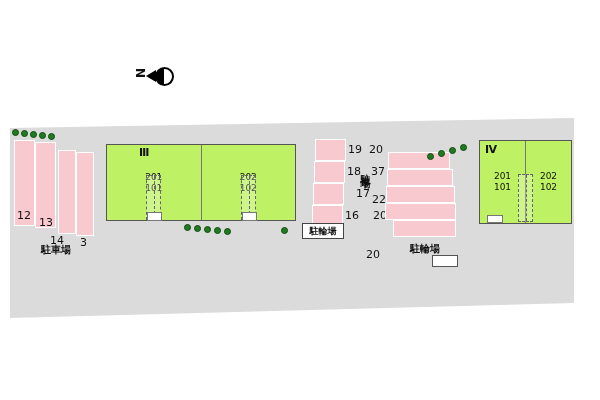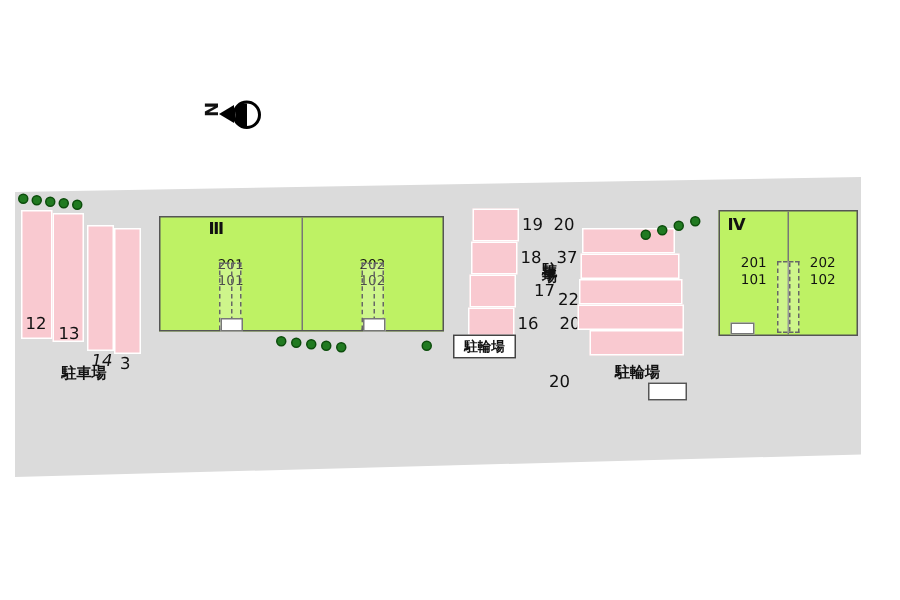--- a/index.html
+++ b/index.html
@@ -55,21 +55,21 @@
   <div class="abs dot" style="left:30px;top:131px;"></div>
   <div class="abs dot" style="left:39px;top:132px;"></div>
   <div class="abs dot" style="left:48px;top:133px;"></div>
 
   <div class="abs stall" style="left:14px;top:140px;width:21px;height:86px;"></div>
   <div class="abs stall" style="left:35px;top:142px;width:21px;height:86px;"></div>
   <div class="abs stall" style="left:58px;top:150px;width:18px;height:84px;"></div>
   <div class="abs stall" style="left:76px;top:152px;width:18px;height:84px;"></div>
   <div class="abs num" style="left:17px;top:211px;">12</div>
   <div class="abs num" style="left:39px;top:218px;">13</div>
-  <div class="abs num" style="left:61px;top:236px;font-style:italic;">14</div>
+  <div class="abs num" style="left:50px;top:236px;">14</div>
   <div class="abs num" style="left:80px;top:238px;">3</div>
   <div class="abs lbl" style="left:41px;top:244px;">駐車場</div>
 
   <div class="abs bld" style="left:106px;top:144px;width:190px;height:77px;">
     <div class="cell">
       <div class="unit">
         <div>201</div>
         <div>101</div>
       </div>
     </div>

